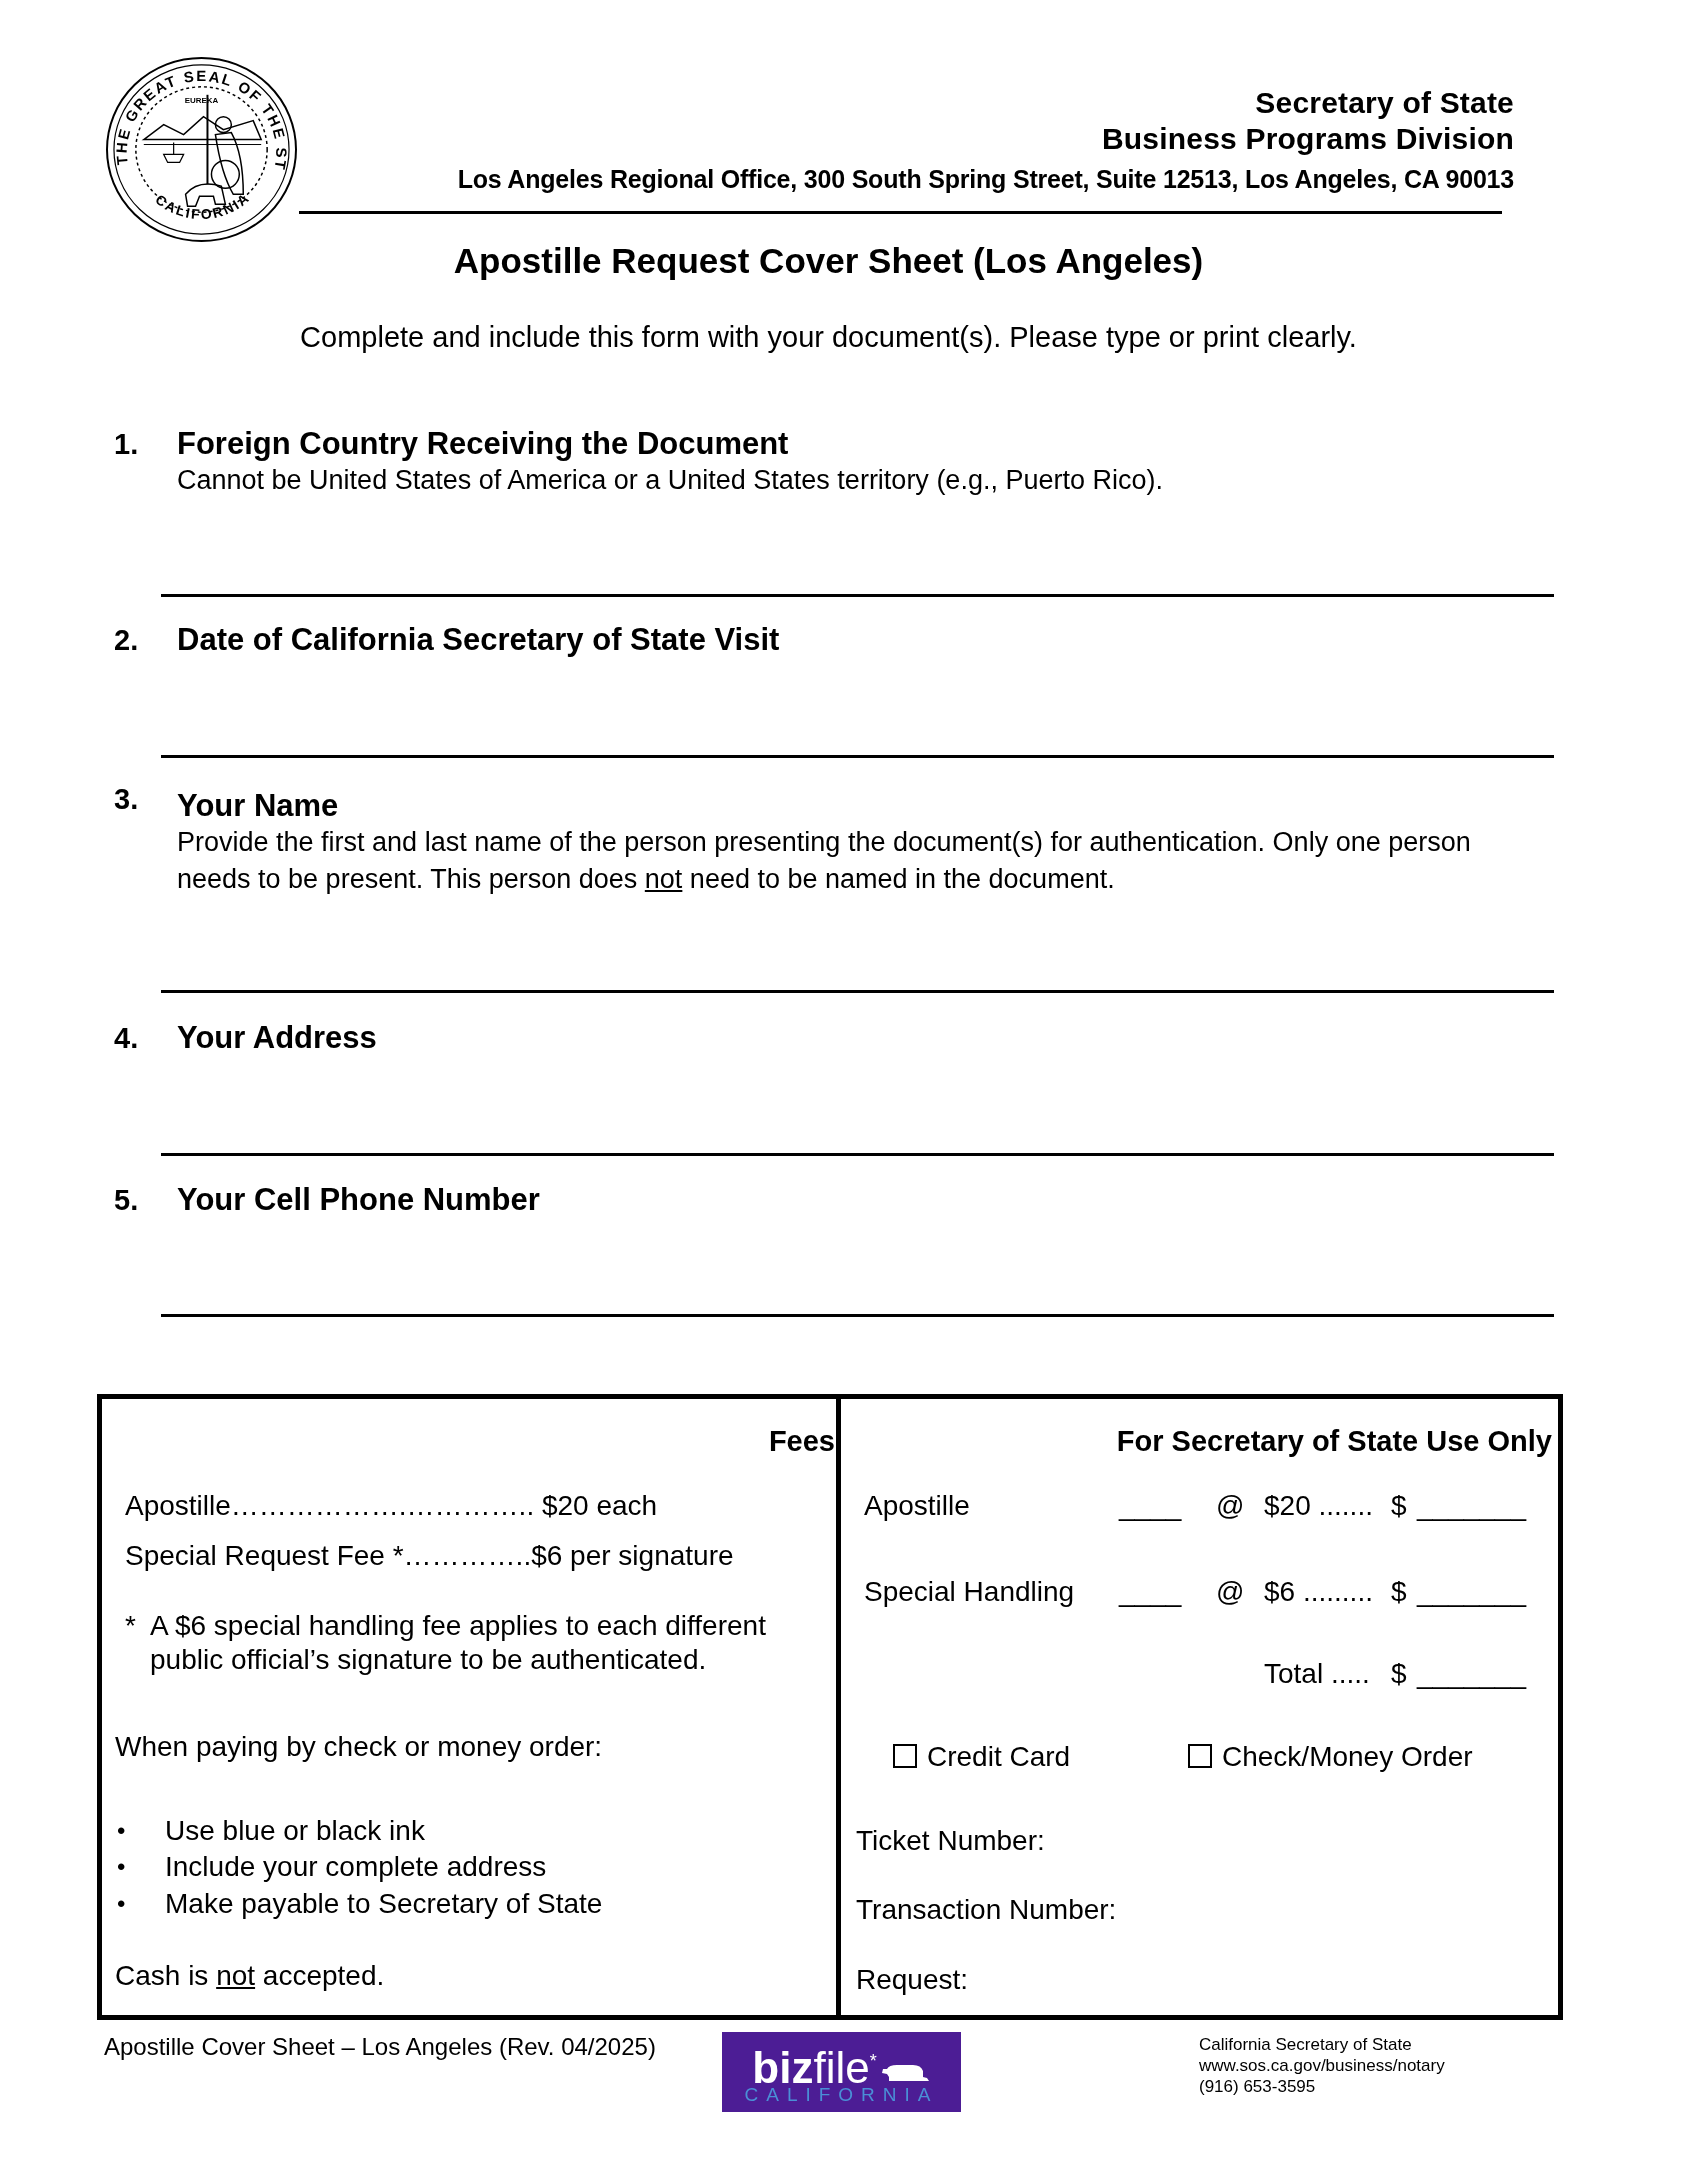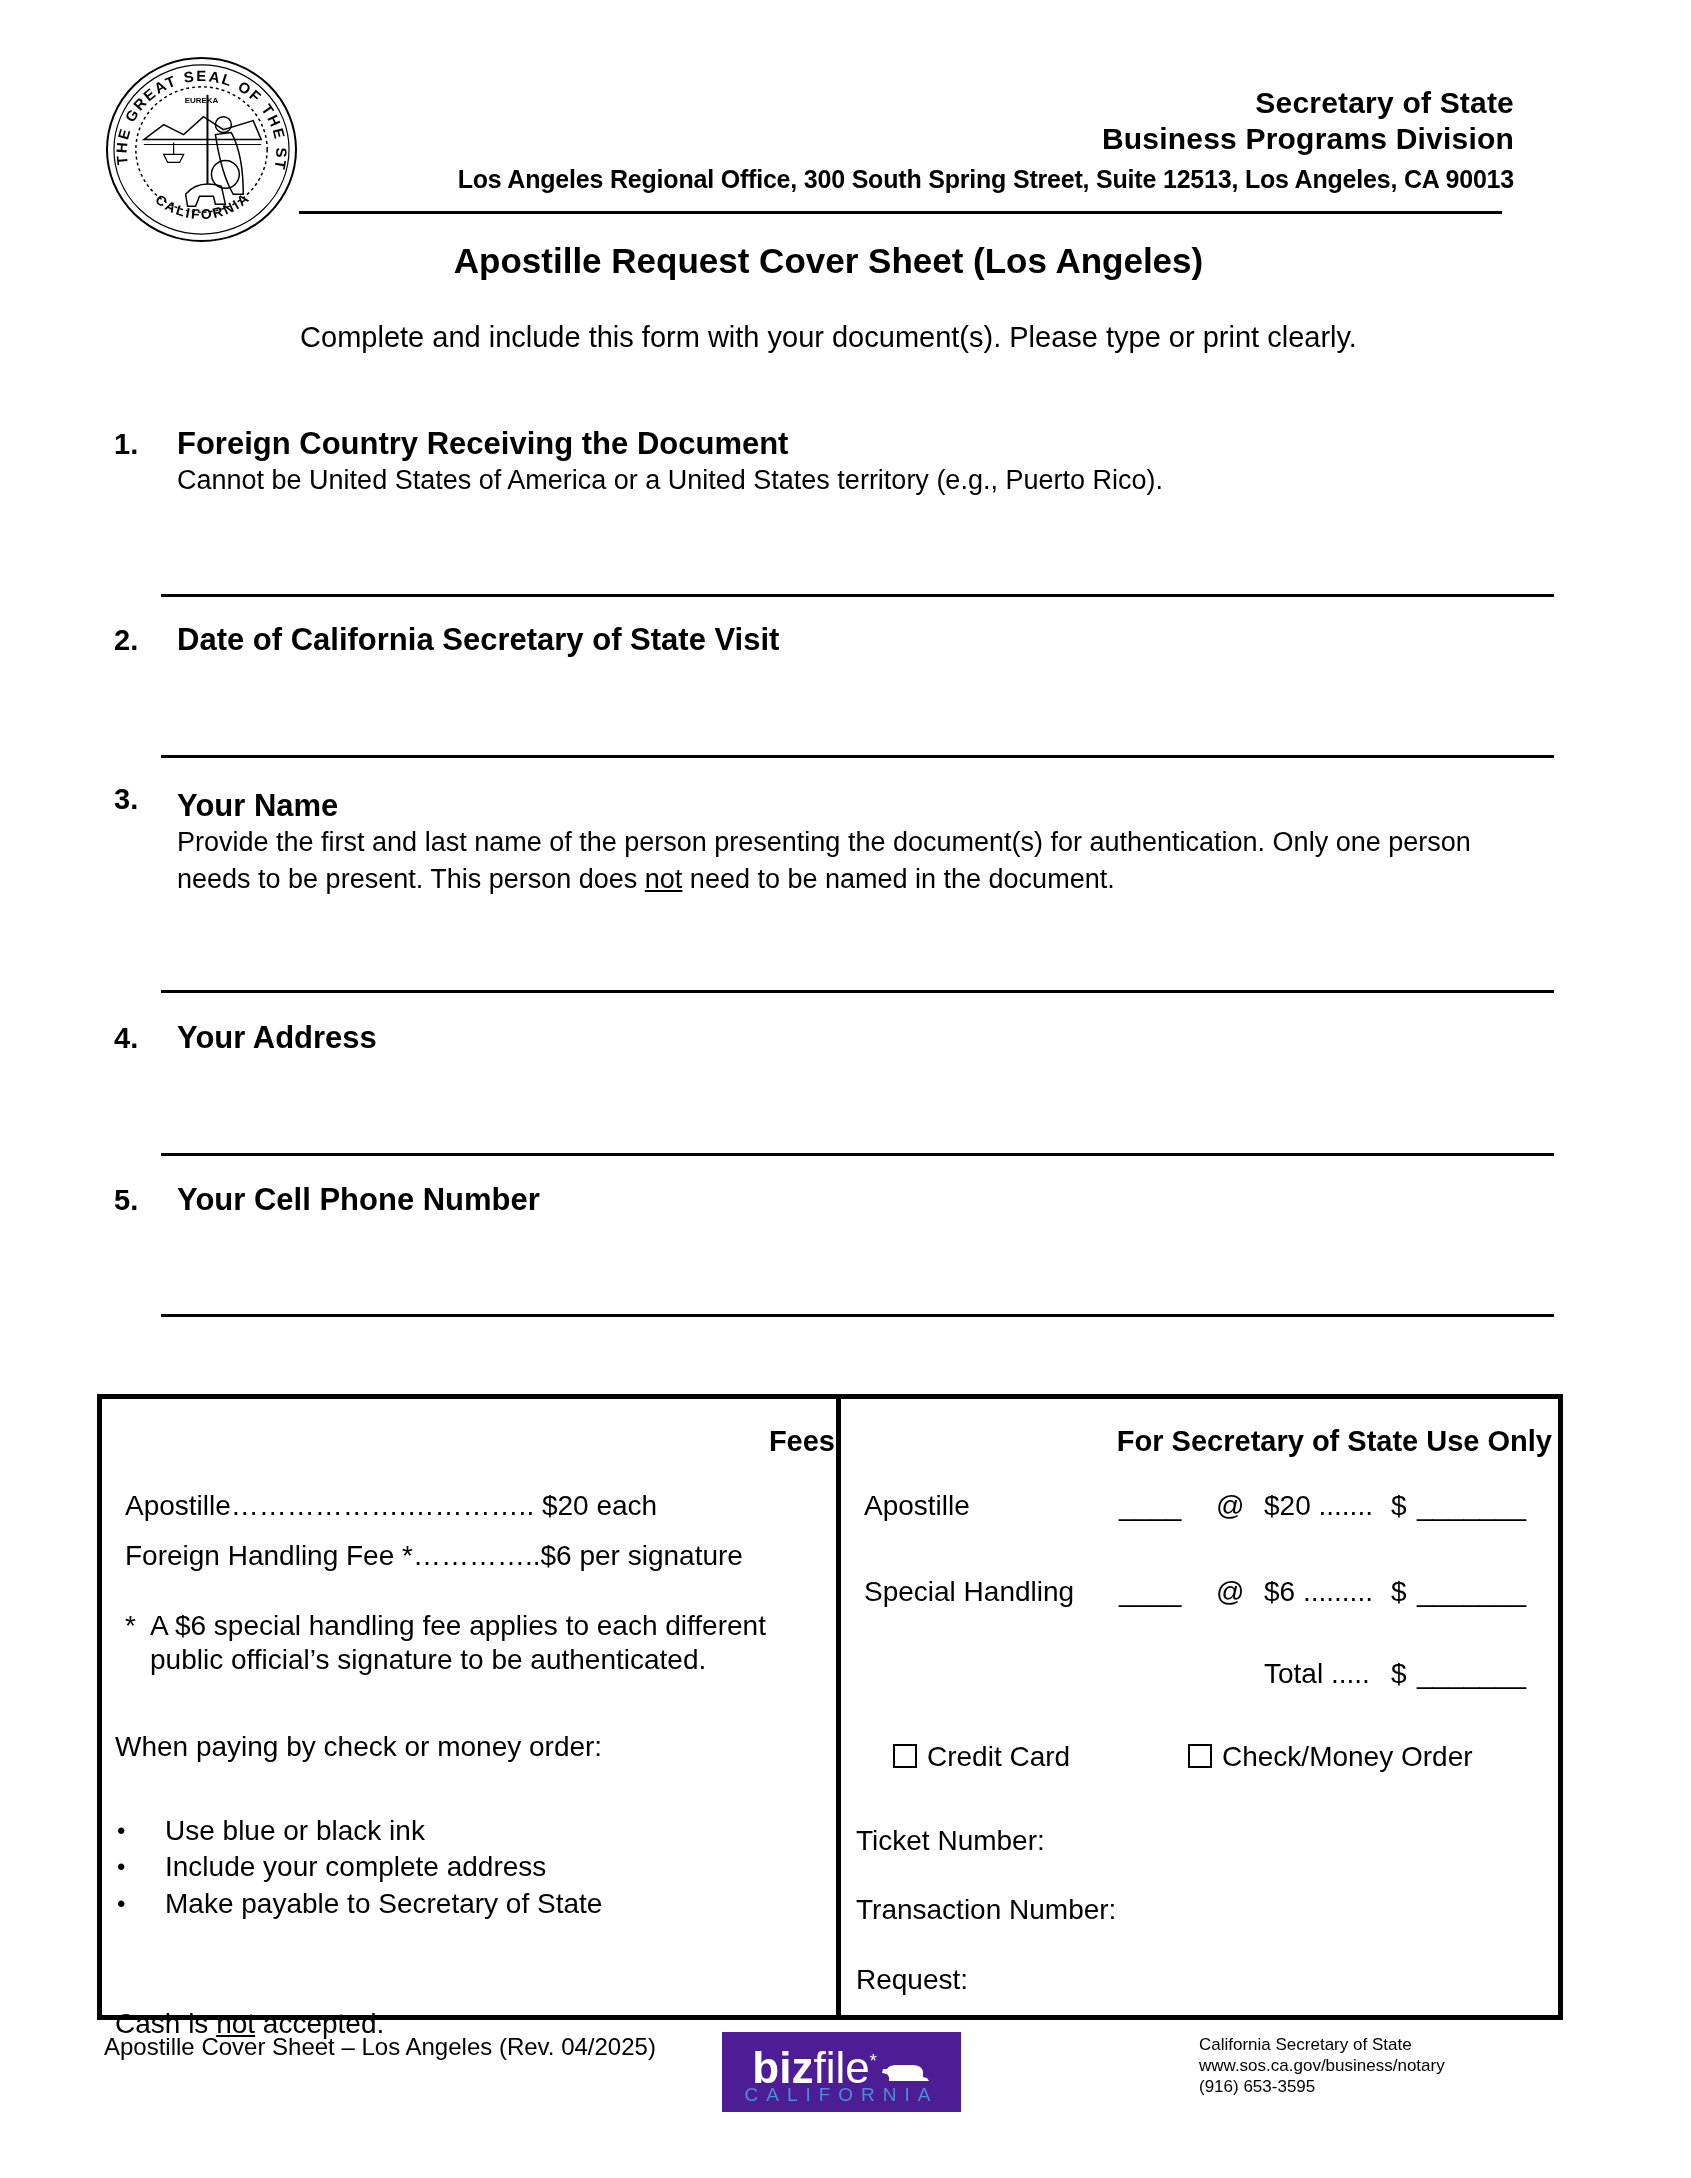--- a/index.html
+++ b/index.html
@@ -115,33 +115,33 @@
 
 <div class="abs item-num" style="top:1184px;">5.</div>
 <div class="abs item-label" style="top:1182px;">Your Cell Phone Number</div>
 <div class="abs fill-line" style="top:1314px;"></div>
 
 <div class="abs fees-box"></div>
 <div class="abs fees-divider"></div>
 
 <div class="abs col-head" style="left:101px; width:734px; top:1425px;">Fees</div>
 <div class="abs fee-text" style="left:125px; top:1490px;"><span>Apostille</span><span>……………….…………..</span><span> $20 each</span></div>
-<div class="abs fee-text" style="left:125px; top:1540px;"><span>Foreign Handling Fee *</span><span>…………..</span><span>$6 per signature</span></div>
+<div class="abs fee-text" style="left:125px; top:1540px;"><span>Special Request Fee *</span><span>…………..</span><span>$6 per signature</span></div>
 <div class="abs fee-text" style="left:125px; top:1610px;">*</div>
 <div class="abs fee-text" style="left:150px; top:1610px;">A $6 special handling fee applies to each different</div>
 <div class="abs fee-text" style="left:150px; top:1644px;">public official’s signature to be authenticated.</div>
 
 <div class="abs fee-text" style="left:115px; top:1731px;">When paying by check or money order:</div>
 <div class="abs bullet" style="left:117px; top:1817px;">•</div>
 <div class="abs fee-text" style="left:165px; top:1815px;">Use blue or black ink</div>
 <div class="abs bullet" style="left:117px; top:1853px;">•</div>
 <div class="abs fee-text" style="left:165px; top:1851px;">Include your complete address</div>
 <div class="abs bullet" style="left:117px; top:1890px;">•</div>
 <div class="abs fee-text" style="left:165px; top:1888px;">Make payable to Secretary of State</div>
-<div class="abs fee-text" style="left:115px; top:1960px;margin-top:48px;"><span>Cash is </span><span class="u">not</span><span> accepted.</span></div>
+<div class="abs fee-text" style="left:115px; top:1960px;"><span>Cash is </span><span class="u">not</span><span> accepted.</span></div>
 
 <div class="abs col-head" style="left:841px; width:711px; top:1425px;">For Secretary of State Use Only</div>
 
 <div class="abs fee-text" style="left:864px; top:1490px;">Apostille</div>
 <div class="abs fee-text" style="left:1119px; top:1490px;">____</div>
 <div class="abs fee-text" style="left:1216px; top:1490px;">@</div>
 <div class="abs fee-text" style="left:1264px; top:1490px;">$20 .......</div>
 <div class="abs fee-text" style="left:1391px; top:1490px;">$</div>
 <div class="abs fee-text" style="left:1417px; top:1490px;">_______</div>
 

